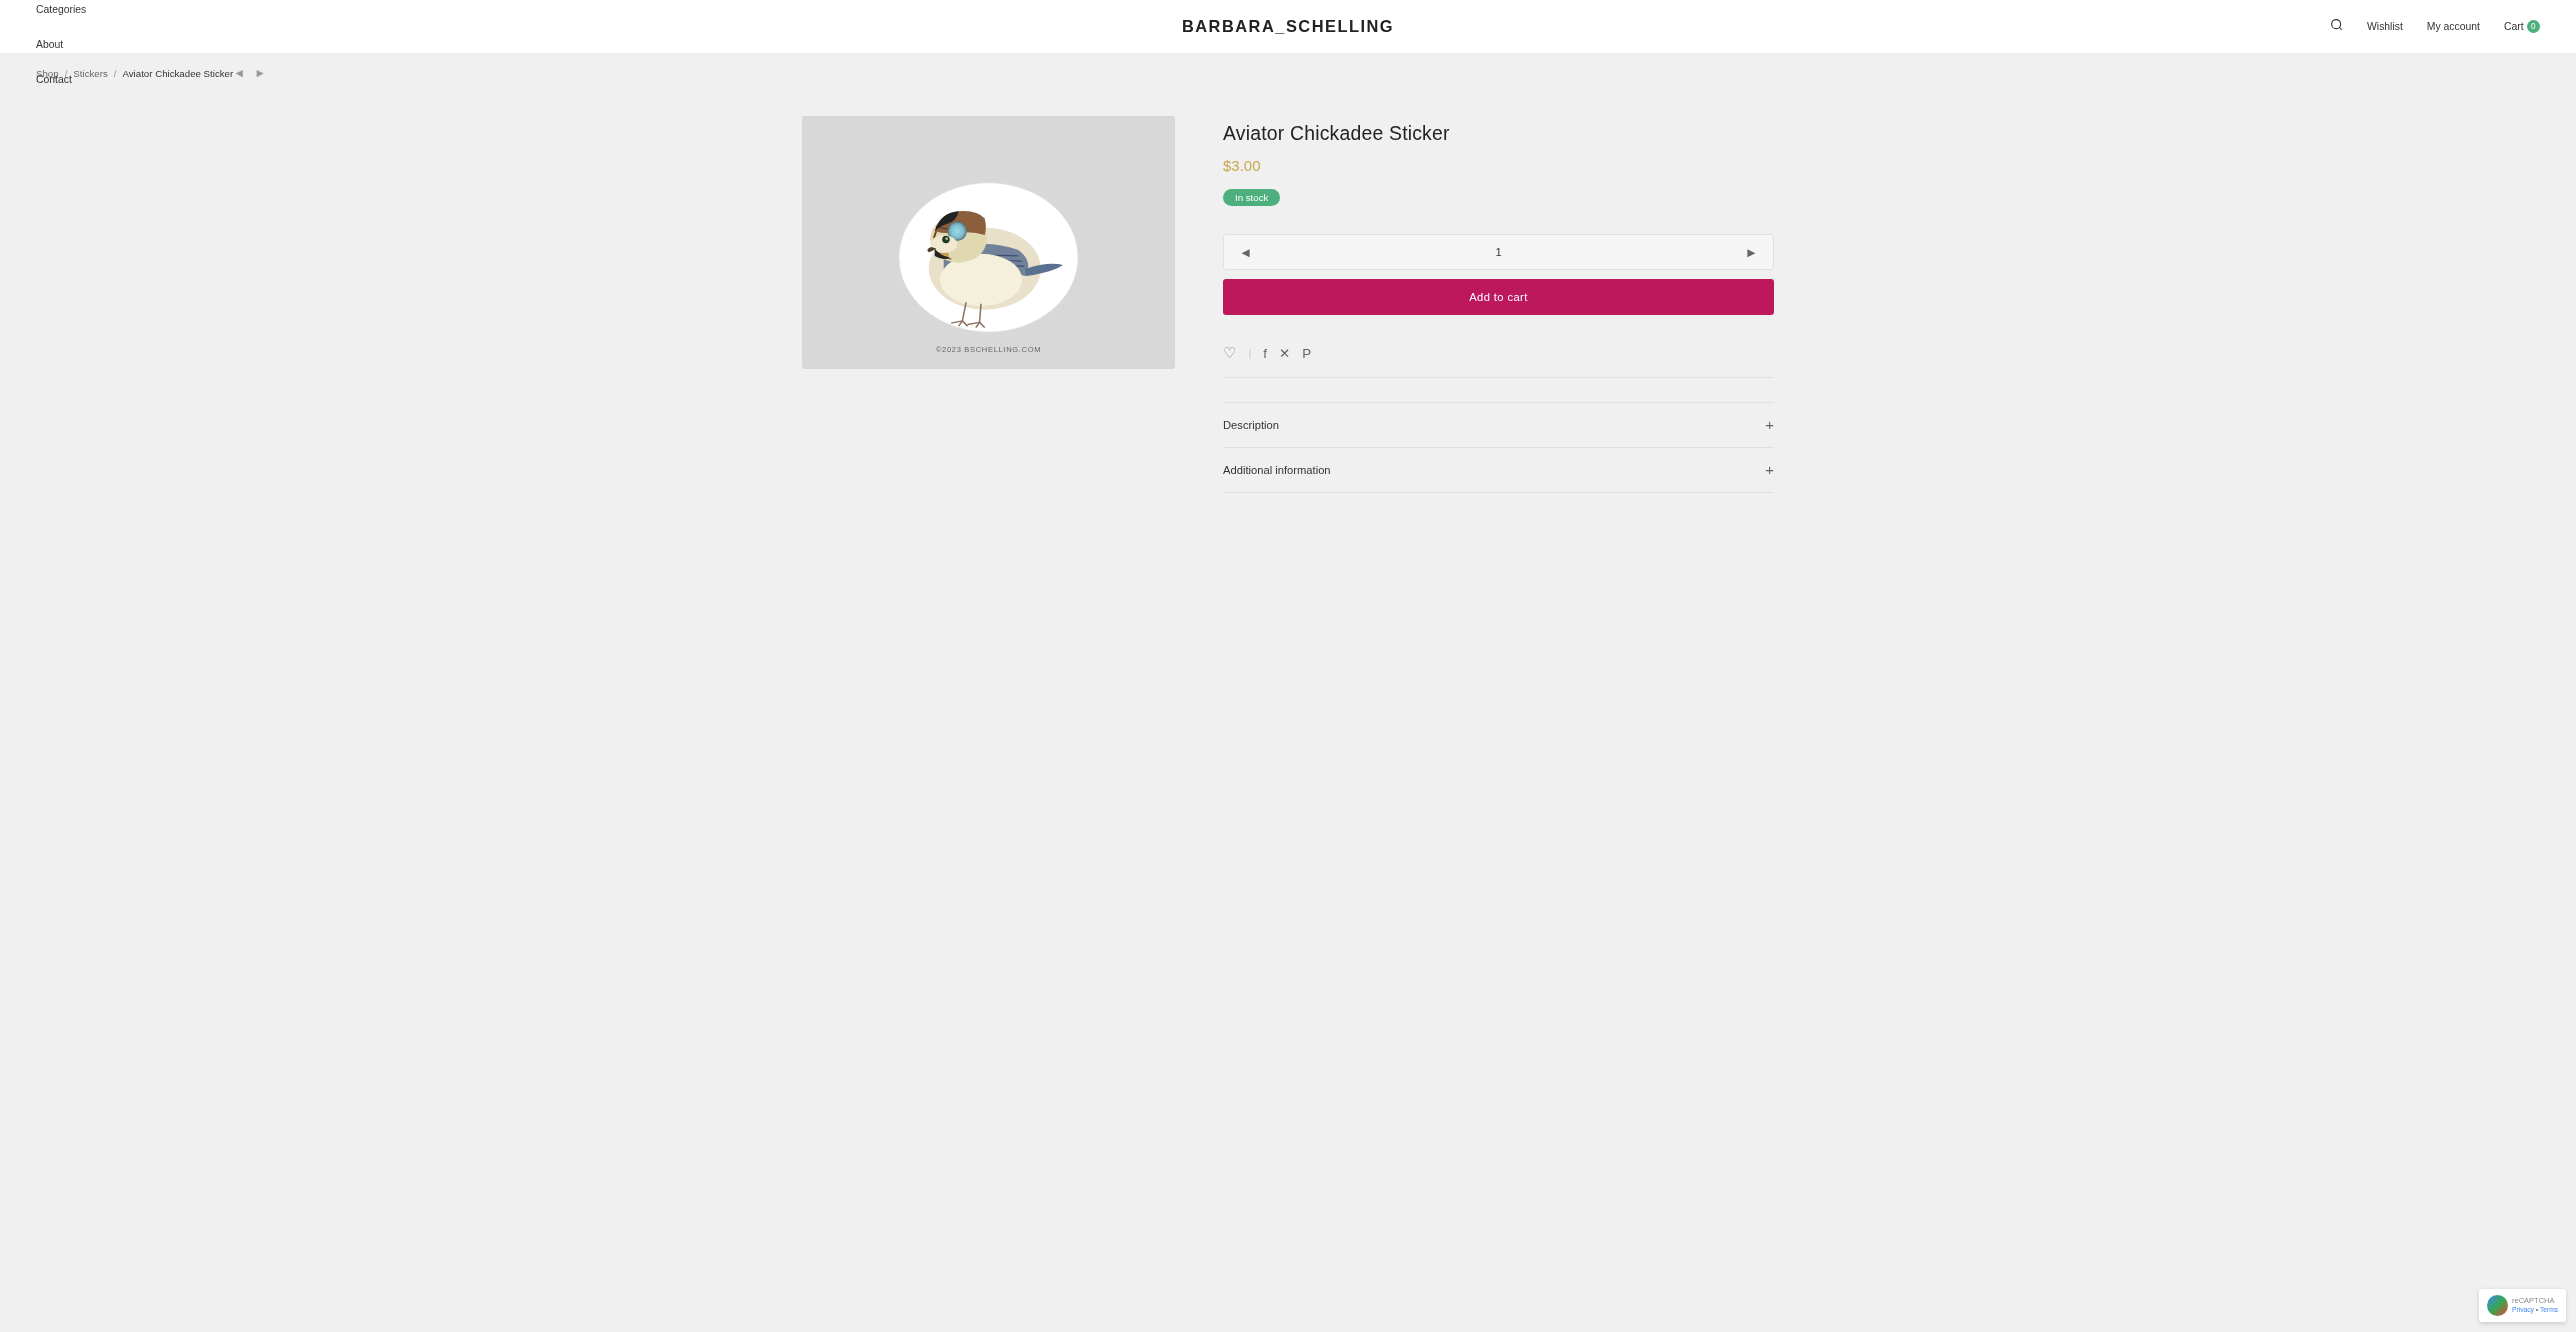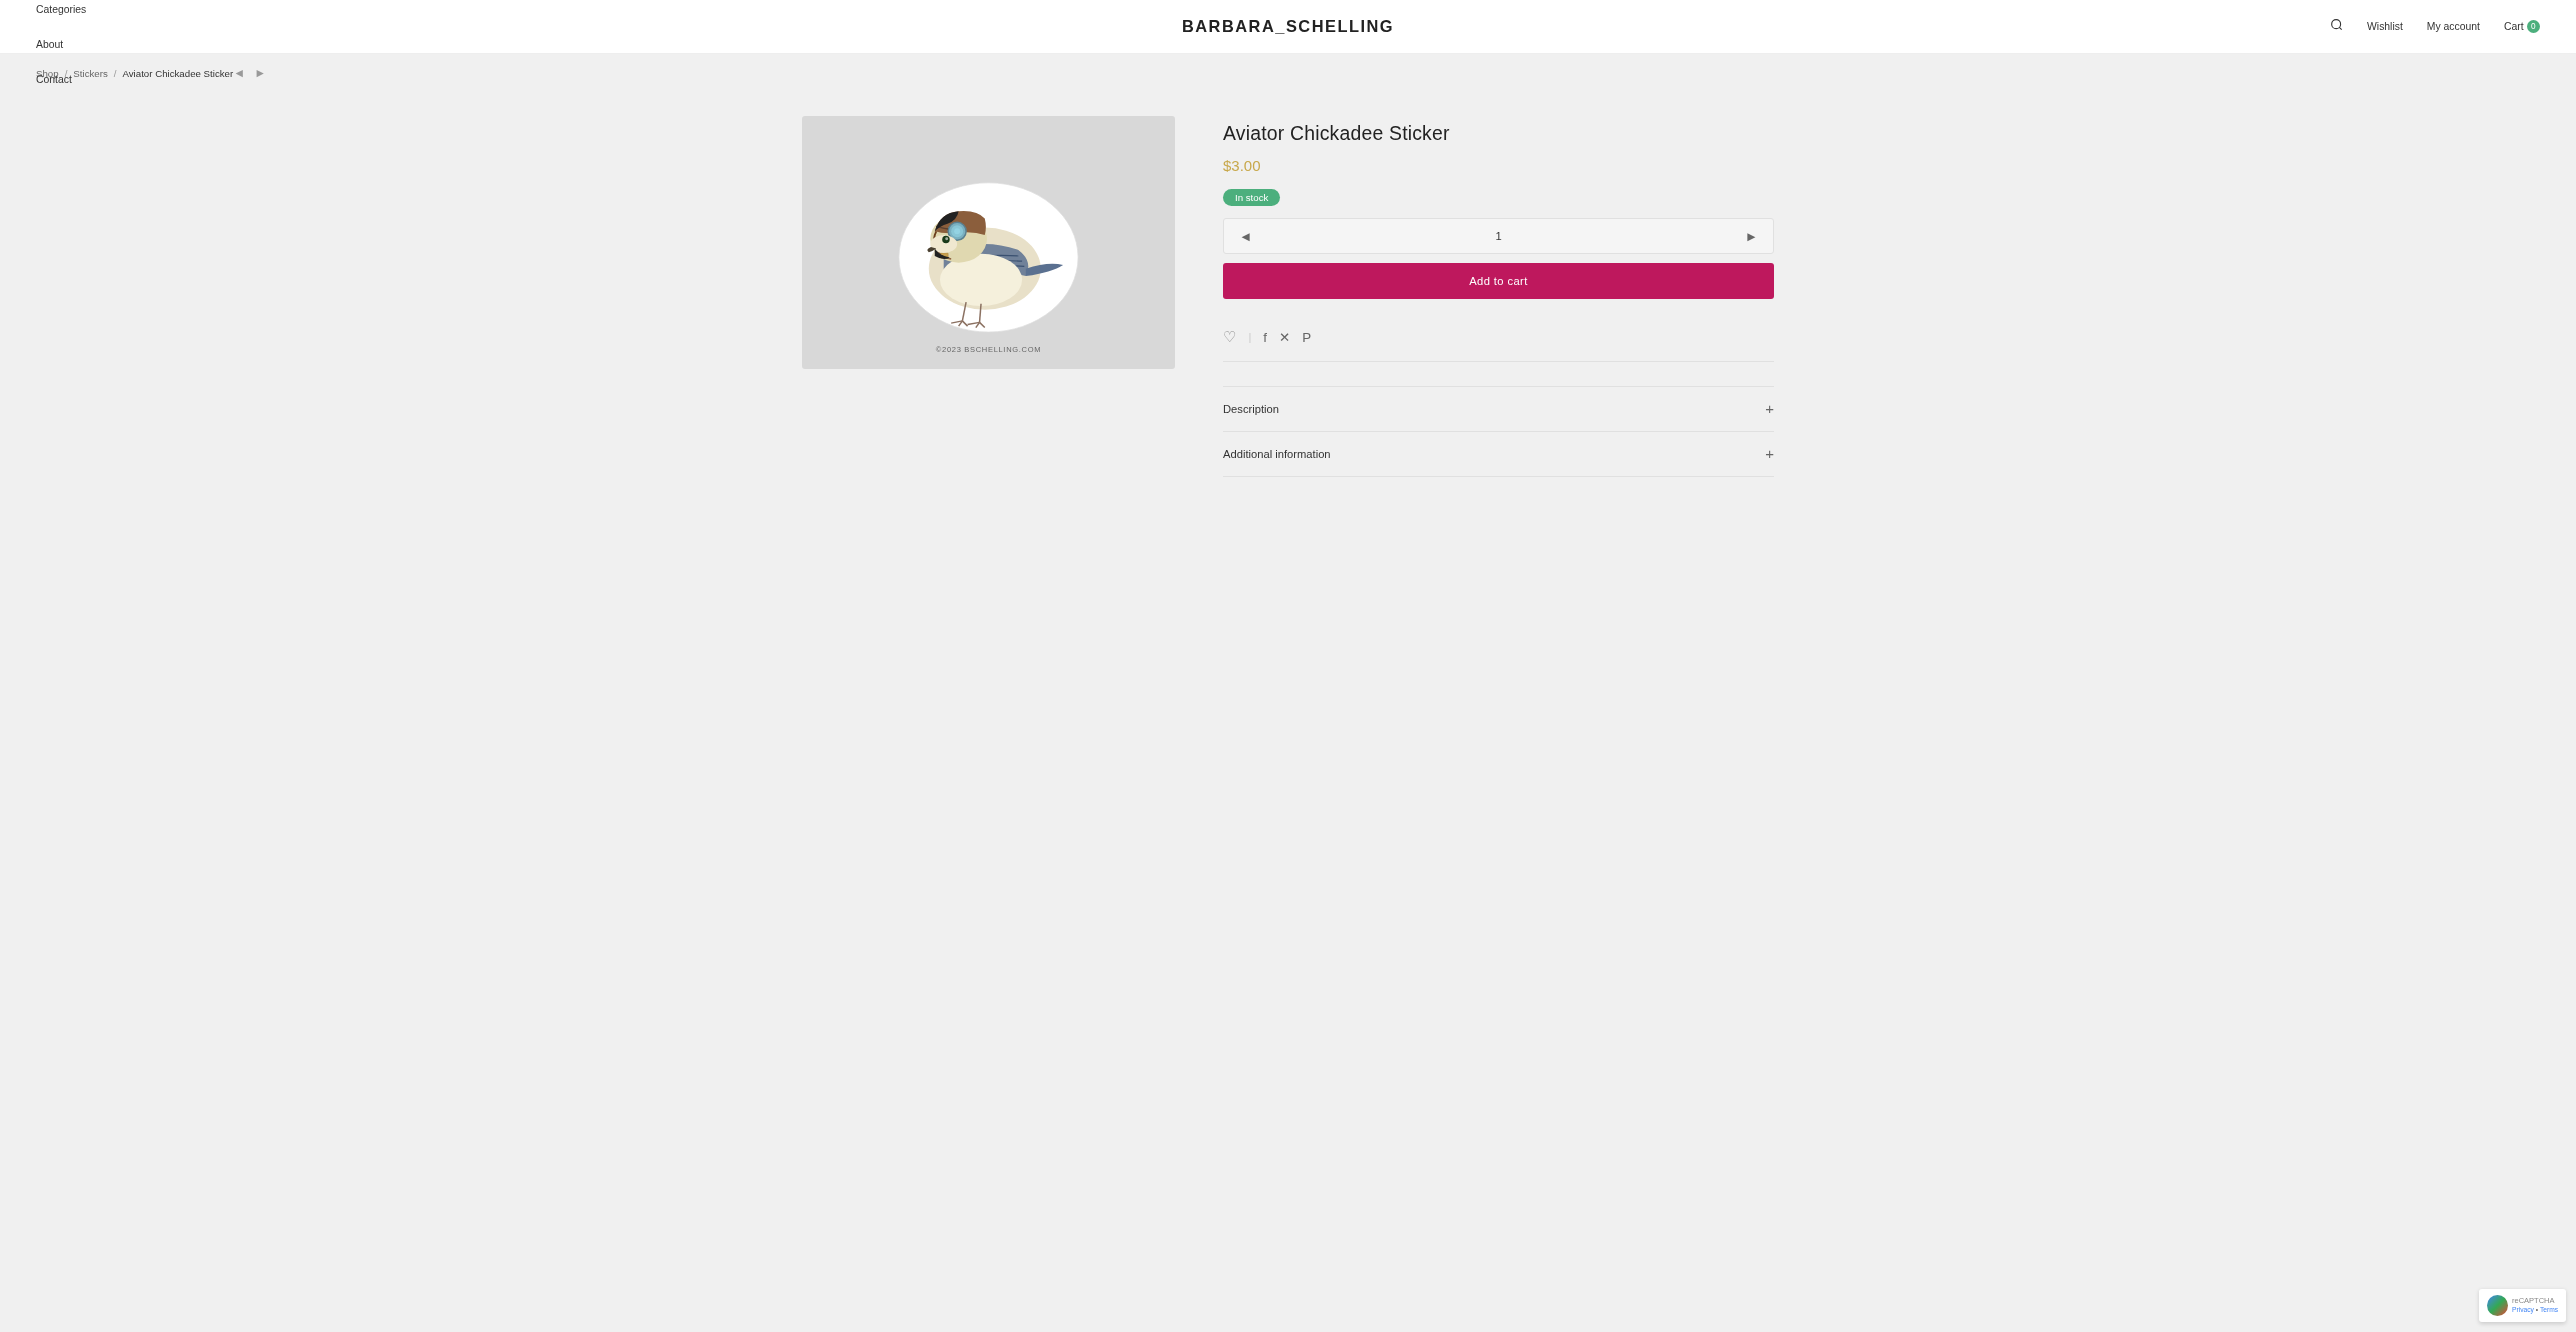--- a/index.html
+++ b/index.html
@@ -169,21 +169,21 @@
       line-height: 1.7;
       margin-bottom: 18px;
     }
     .stock-badge {
       display: inline-block;
       background: #4caf7d;
       color: #fff;
       border-radius: 15px;
       padding: 3px 12px;
       font-size: 9.7px;
-      margin-bottom: 12px;
+      margin-bottom: 28px;
     }
 
     
     .quantity-row {
       display: flex;
       align-items: center;
       background: #f5f5f5;
       border: 0.7px solid #e0e0e0;
       border-radius: 3px;
       margin-bottom: 9px;

